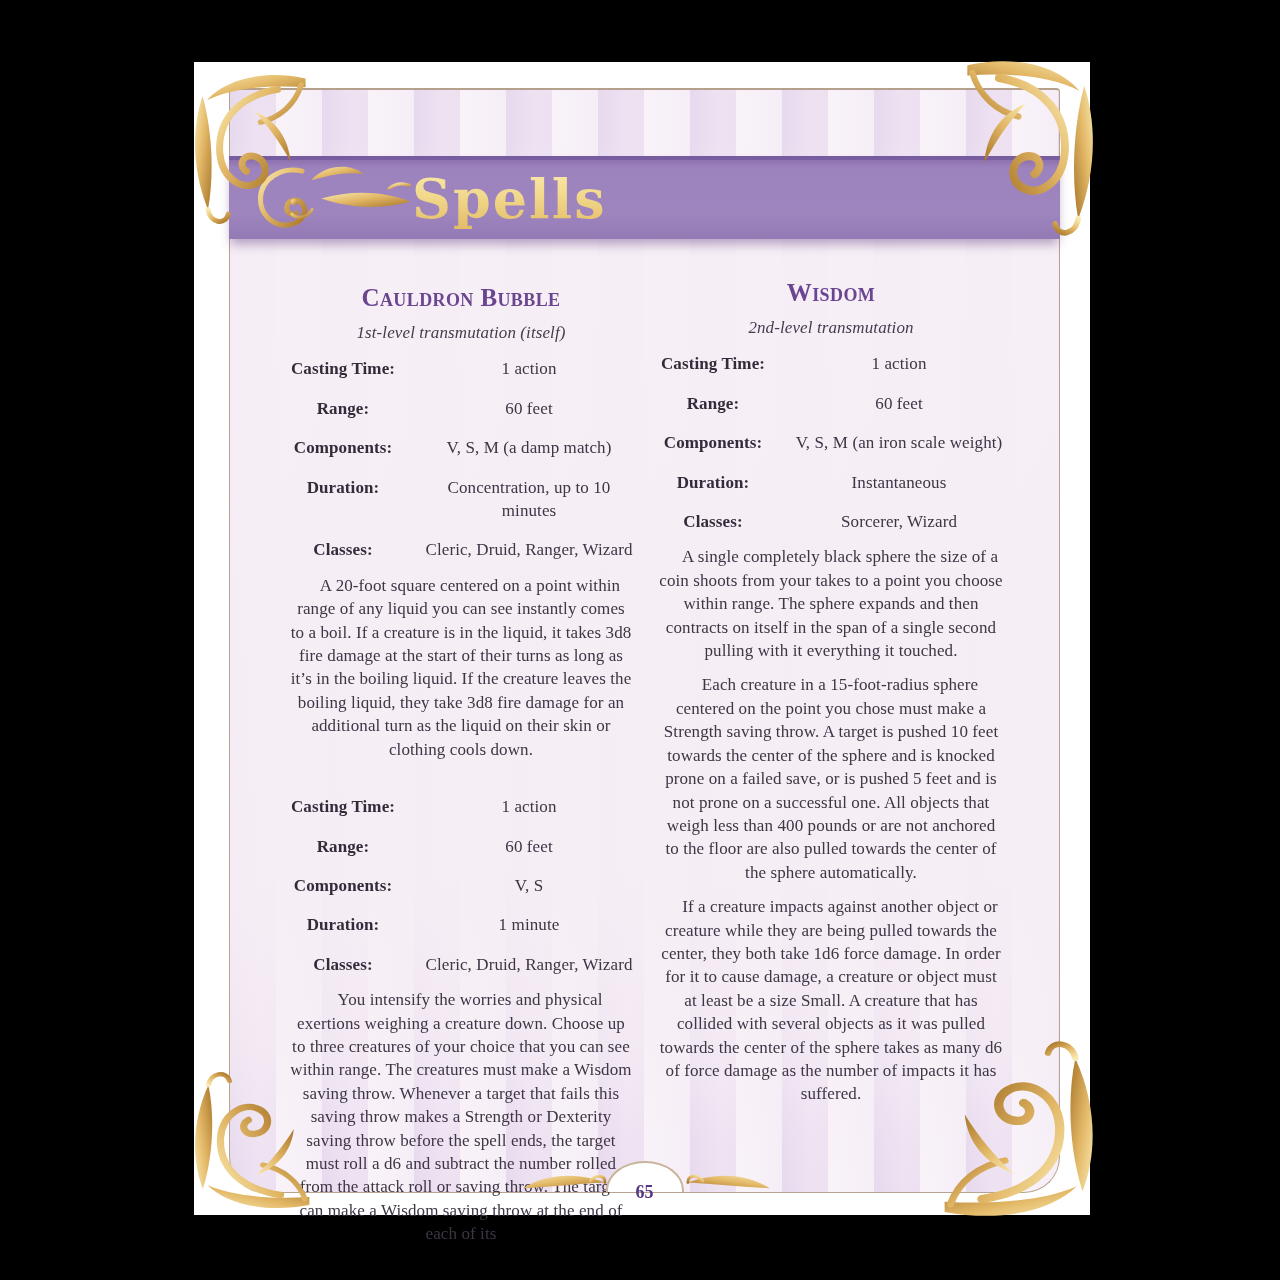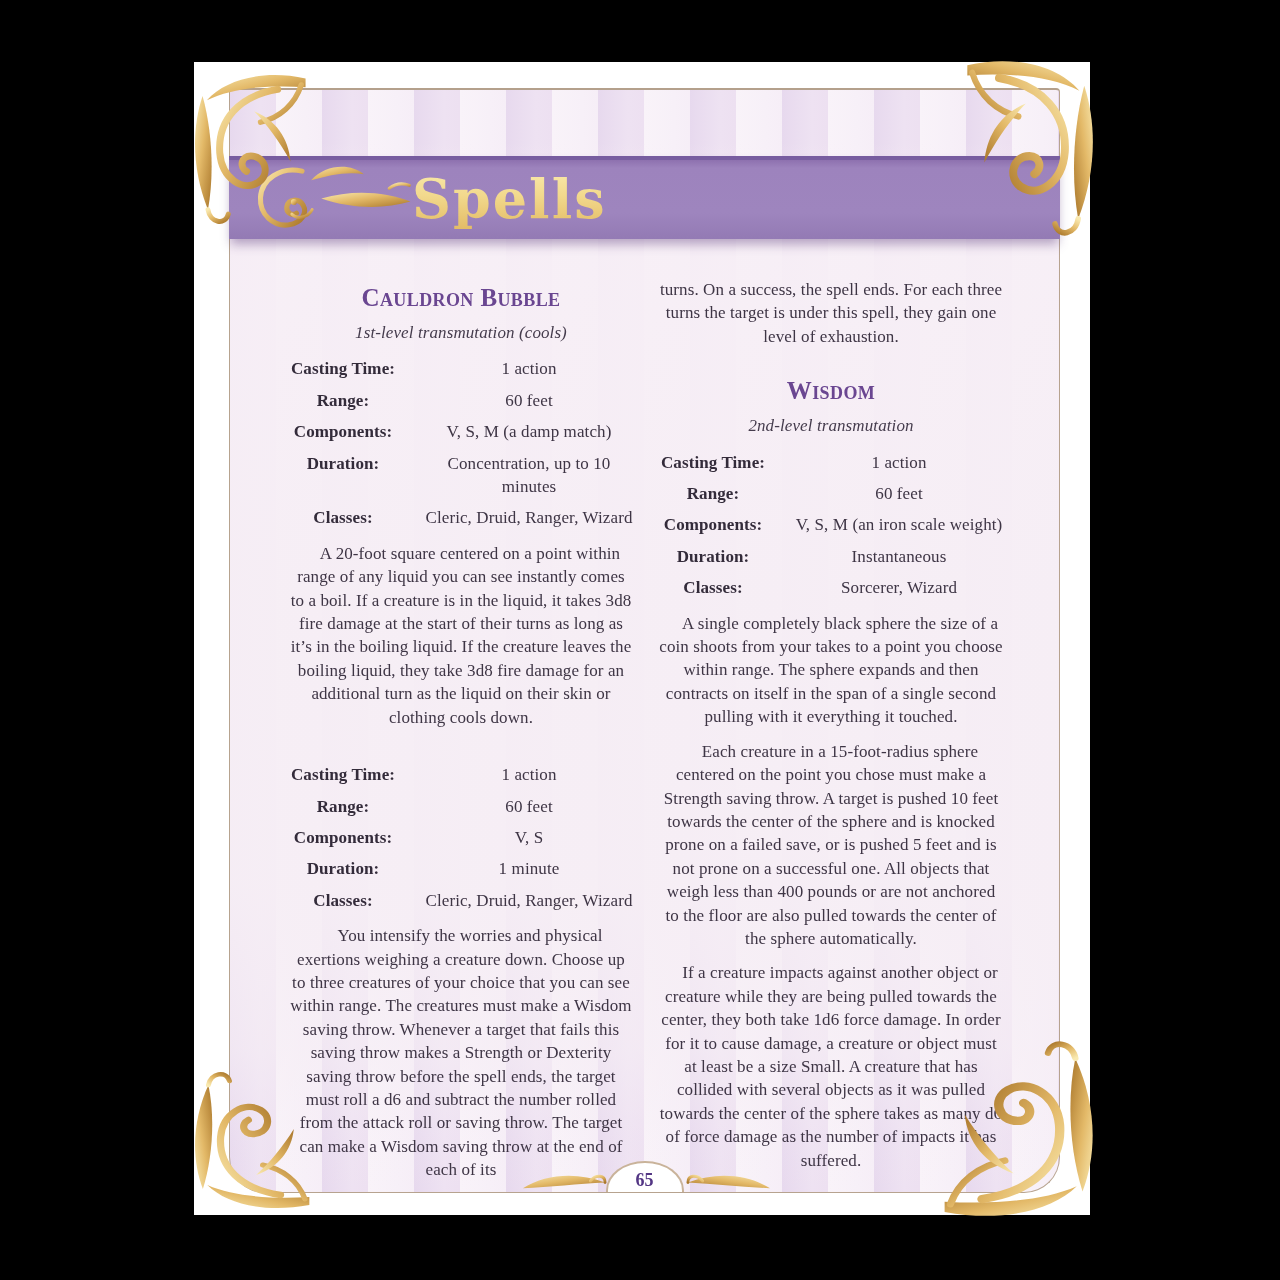--- a/index.html
+++ b/index.html
@@ -53,37 +53,37 @@
 
   .col{position:absolute;width:344px;color:#3e3545;font-size:17px;line-height:23.4px;letter-spacing:0.1px;text-align:center;}
   .col-left{left:59px;top:193px;}
   .col-right{left:429px;top:188px;}
 
   .spell-name{
     font-size:25px;line-height:29px;font-weight:700;color:#6a4691;
     font-variant-caps:small-caps;letter-spacing:0.4px;margin:0 0 9px 0;
   }
   .spell-school{font-style:italic;margin:0 0 13px 0;color:#453c4d;}
-  .stats{display:grid;grid-template-columns:108px 1fr;row-gap:8px;margin:0 0 12px 0;}
+  .stats{display:grid;grid-template-columns:108px 1fr;row-gap:16px;margin:0 0 12px 0;}
   .stat-label{font-weight:700;color:#332b3a;}
   .stat-value{color:#3e3545;margin-left:28px;}
   .body-p{margin:0 0 11px 0;text-indent:18px;}
   .body-p.no-indent{text-indent:0;}
   .spell-block{margin-bottom:23px;}
   .spell-gap{height:11px;}
 
   .page-num-plate{
     position:absolute;bottom:0;left:50%;transform:translateX(-50%);
     width:74px;height:29px;background:#ffffff;
     border:2px solid #c9b39a;border-bottom:none;
     border-radius:40px 40px 0 0 / 30px 30px 0 0;
     text-align:center;
   }
   .page-num{
-    display:inline-block;margin-top:7px;font-size:18px;font-weight:700;color:#533684;
+    display:inline-block;margin-top:19px;font-size:18px;font-weight:700;color:#533684;
   }
   .footer-swash{position:absolute;bottom:-3px;}
   .footer-swash.left{left:calc(50% - 125px);}
   .footer-swash.right{left:calc(50% + 40px);transform:scaleX(-1);}
   .hidden-defs{position:absolute;width:0;height:0;overflow:hidden;}
 </style>
 </head>
 <body>
 
 <svg class="hidden-defs" aria-hidden="true">
@@ -121,21 +121,21 @@
         <path d="M120,98 c-8,16 -30,20 -40,9" fill="none" stroke="url(#gg)" stroke-width="6" stroke-linecap="round"></path>
         <circle cx="84" cy="83" r="6" fill="url(#gg)"></circle>
       </svg>
       <div class="banner-title">Spells</div>
     </div>
 
     <div class="col col-left">
 
       <div class="spell-block">
         <h2 class="spell-name">Cauldron Bubble</h2>
-        <div class="spell-school">1st-level transmutation (cools)</div>
+        <div class="spell-school">1st-level transmutation (itself)</div>
         <div class="stats">
           <div class="stat-label">Casting Time:</div>
           <div class="stat-value">1 action</div>
           <div class="stat-label">Range:</div>
           <div class="stat-value">60 feet</div>
           <div class="stat-label">Components:</div>
           <div class="stat-value">V, S, M (a damp match)</div>
           <div class="stat-label">Duration:</div>
           <div class="stat-value">Concentration, up to 10 minutes</div>
           <div class="stat-label">Classes:</div>
@@ -158,21 +158,20 @@
           <div class="stat-value">1 minute</div>
           <div class="stat-label">Classes:</div>
           <div class="stat-value">Cleric, Druid, Ranger, Wizard</div>
         </div>
         <p class="body-p">You intensify the worries and physical exertions weighing a creature down. Choose up to three creatures of your choice that you can see within range. The creatures must make a Wisdom saving throw. Whenever a target that fails this saving throw makes a Strength or Dexterity saving throw before the spell ends, the target must roll a d6 and subtract the number rolled from the attack roll or saving throw. The target can make a Wisdom saving throw at the end of each of its</p>
       </div>
     </div>
 
     <div class="col col-right">
 
-      <p class="body-p no-indent" style="margin-bottom:28px;">turns. On a success, the spell ends. For each three turns the target is under this spell, they gain one level of exhaustion.</p>
 
       <div class="spell-block">
         <h2 class="spell-name">Wisdom</h2>
         <div class="spell-school">2nd-level transmutation</div>
         <div class="stats">
           <div class="stat-label">Casting Time:</div>
           <div class="stat-value">1 action</div>
           <div class="stat-label">Range:</div>
           <div class="stat-value">60 feet</div>
           <div class="stat-label">Components:</div>

